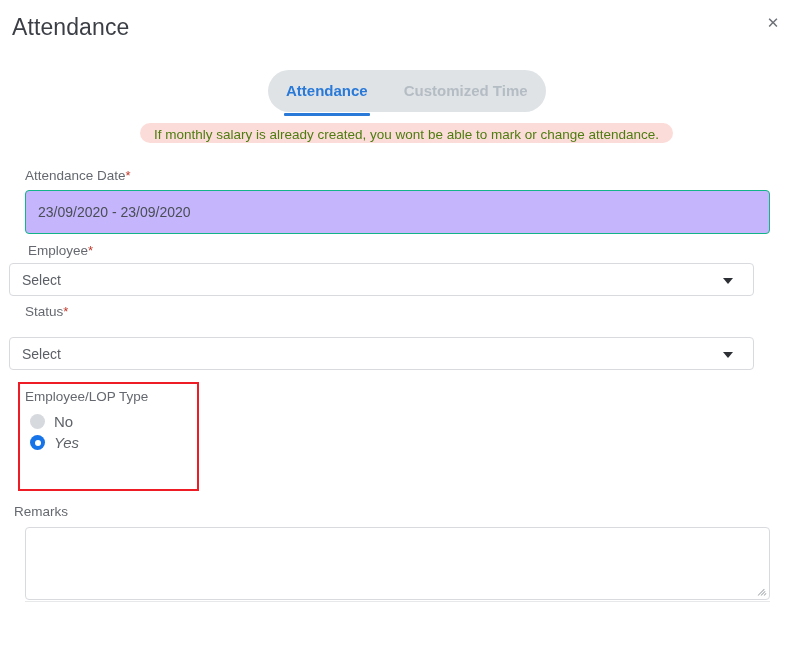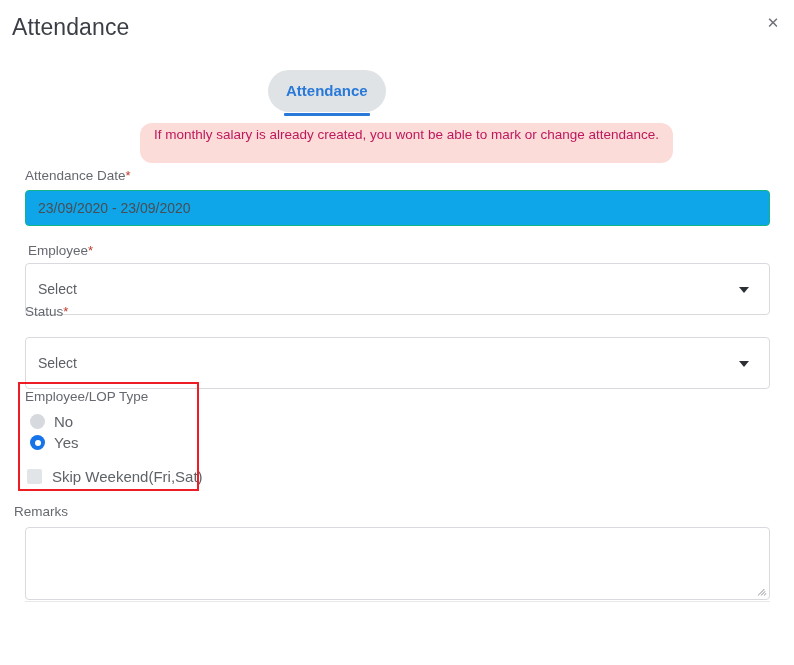--- a/index.html
+++ b/index.html
@@ -86,59 +86,59 @@
     height: 3px;
     background: #2979d8;
     border-radius: 1px;
   }
 
   
   .alert {
     position: absolute;
     left: 140px;
     top: 123px;
-    height: 40px;
+    height: 20px;
     line-height: 24px;
     padding: 0 14px;
     background: #fcdcd8;
     border-radius: 12px;
-    color: #be185d;
+    color: #4d7c0f;
     font-size: 13.5px;
     white-space: nowrap;
   }
 
   
   .field-label {
     position: absolute;
     font-size: 13.5px;
     color: #65696f;
     white-space: nowrap;
   }
   .req { color: #c0392b; font-size: 13px; }
 
   .text-input {
     position: absolute;
     left: 25px;
     width: 745px;
-    height: 36px;
+    height: 44px;
     border-radius: 4px;
-    background: #0ea5e9;
+    background: #c4b5fd;
     font-size: 14px;
     color: #4a4e54;
     padding: 0 12px;
     font-family: "Liberation Sans", sans-serif;
     outline: none;
   }
   .text-input.teal { border: 1px solid #12b488; }
 
   .select-box {
     position: absolute;
-    left: 25px;
+    left: 9px;
     width: 745px;
-    height: 52px;
+    height: 33px;
     border: 1px solid #d8dade;
     border-radius: 4px;
     background: #ffffff;
     font-size: 14px;
     color: #5b5f65;
     display: flex;
     align-items: center;
     padding: 0 12px;
     cursor: pointer;
     user-select: none;
@@ -252,20 +252,23 @@
   <div class="modal-header">
     <div class="modal-title">Attendance</div>
     <button class="close-btn">✕</button>
   </div>
 
   <div class="tabs-wrap">
     <div class="tab active">
       <span>Attendance</span>
       <span class="tab-underline"></span>
     </div>
+    <div class="tab inactive">
+      <span>Customized Time</span>
+    </div>
   </div>
 
   <div class="alert">If monthly salary is already created, you wont be able to mark or change attendance.</div>
 
   <div class="field-label" style="left:25px; top:168px;">
     <span>Attendance Date</span><span class="req">*</span>
   </div>
   <input class="text-input teal" style="top: 190px;" type="text" value="23/09/2020 - 23/09/2020">
 
   <div class="field-label" style="left:28px; top:243px;">
@@ -284,29 +287,25 @@
     <span class="select-arrow"></span>
   </div>
 
   <div class="field-label" style="left:25px; top:389px;">Employee/LOP Type</div>
 
   <div class="radio-row" style="left:30px; top:413px;">
     <span class="radio off"></span>
     <span class="opt-label">No</span>
   </div>
 
-  <div class="radio-row" style="left:30px; top:434px;">
+  <div class="radio-row" style="left:30px; top:434px;font-style:italic;">
     <span class="radio on"></span>
     <span class="opt-label">Yes</span>
   </div>
 
-  <div class="check-row" style="left:27px; top:468px;">
-    <span class="checkbox"></span>
-    <span class="opt-label">Skip Weekend(Fri,Sat)</span>
-  </div>
 
   <div class="highlight-box"></div>
 
   <div class="field-label" style="left:14px; top:504px;">Remarks</div>
   <textarea class="remarks-area" placeholder="" style=""></textarea>
   <div class="resize-grip">
     <i style="left:1px; top:9px; width:9px;"></i>
     <i style="left:4px; top:9px; width:6px;"></i>
     <i style="left:7px; top:9px; width:3px;"></i>
   </div>

